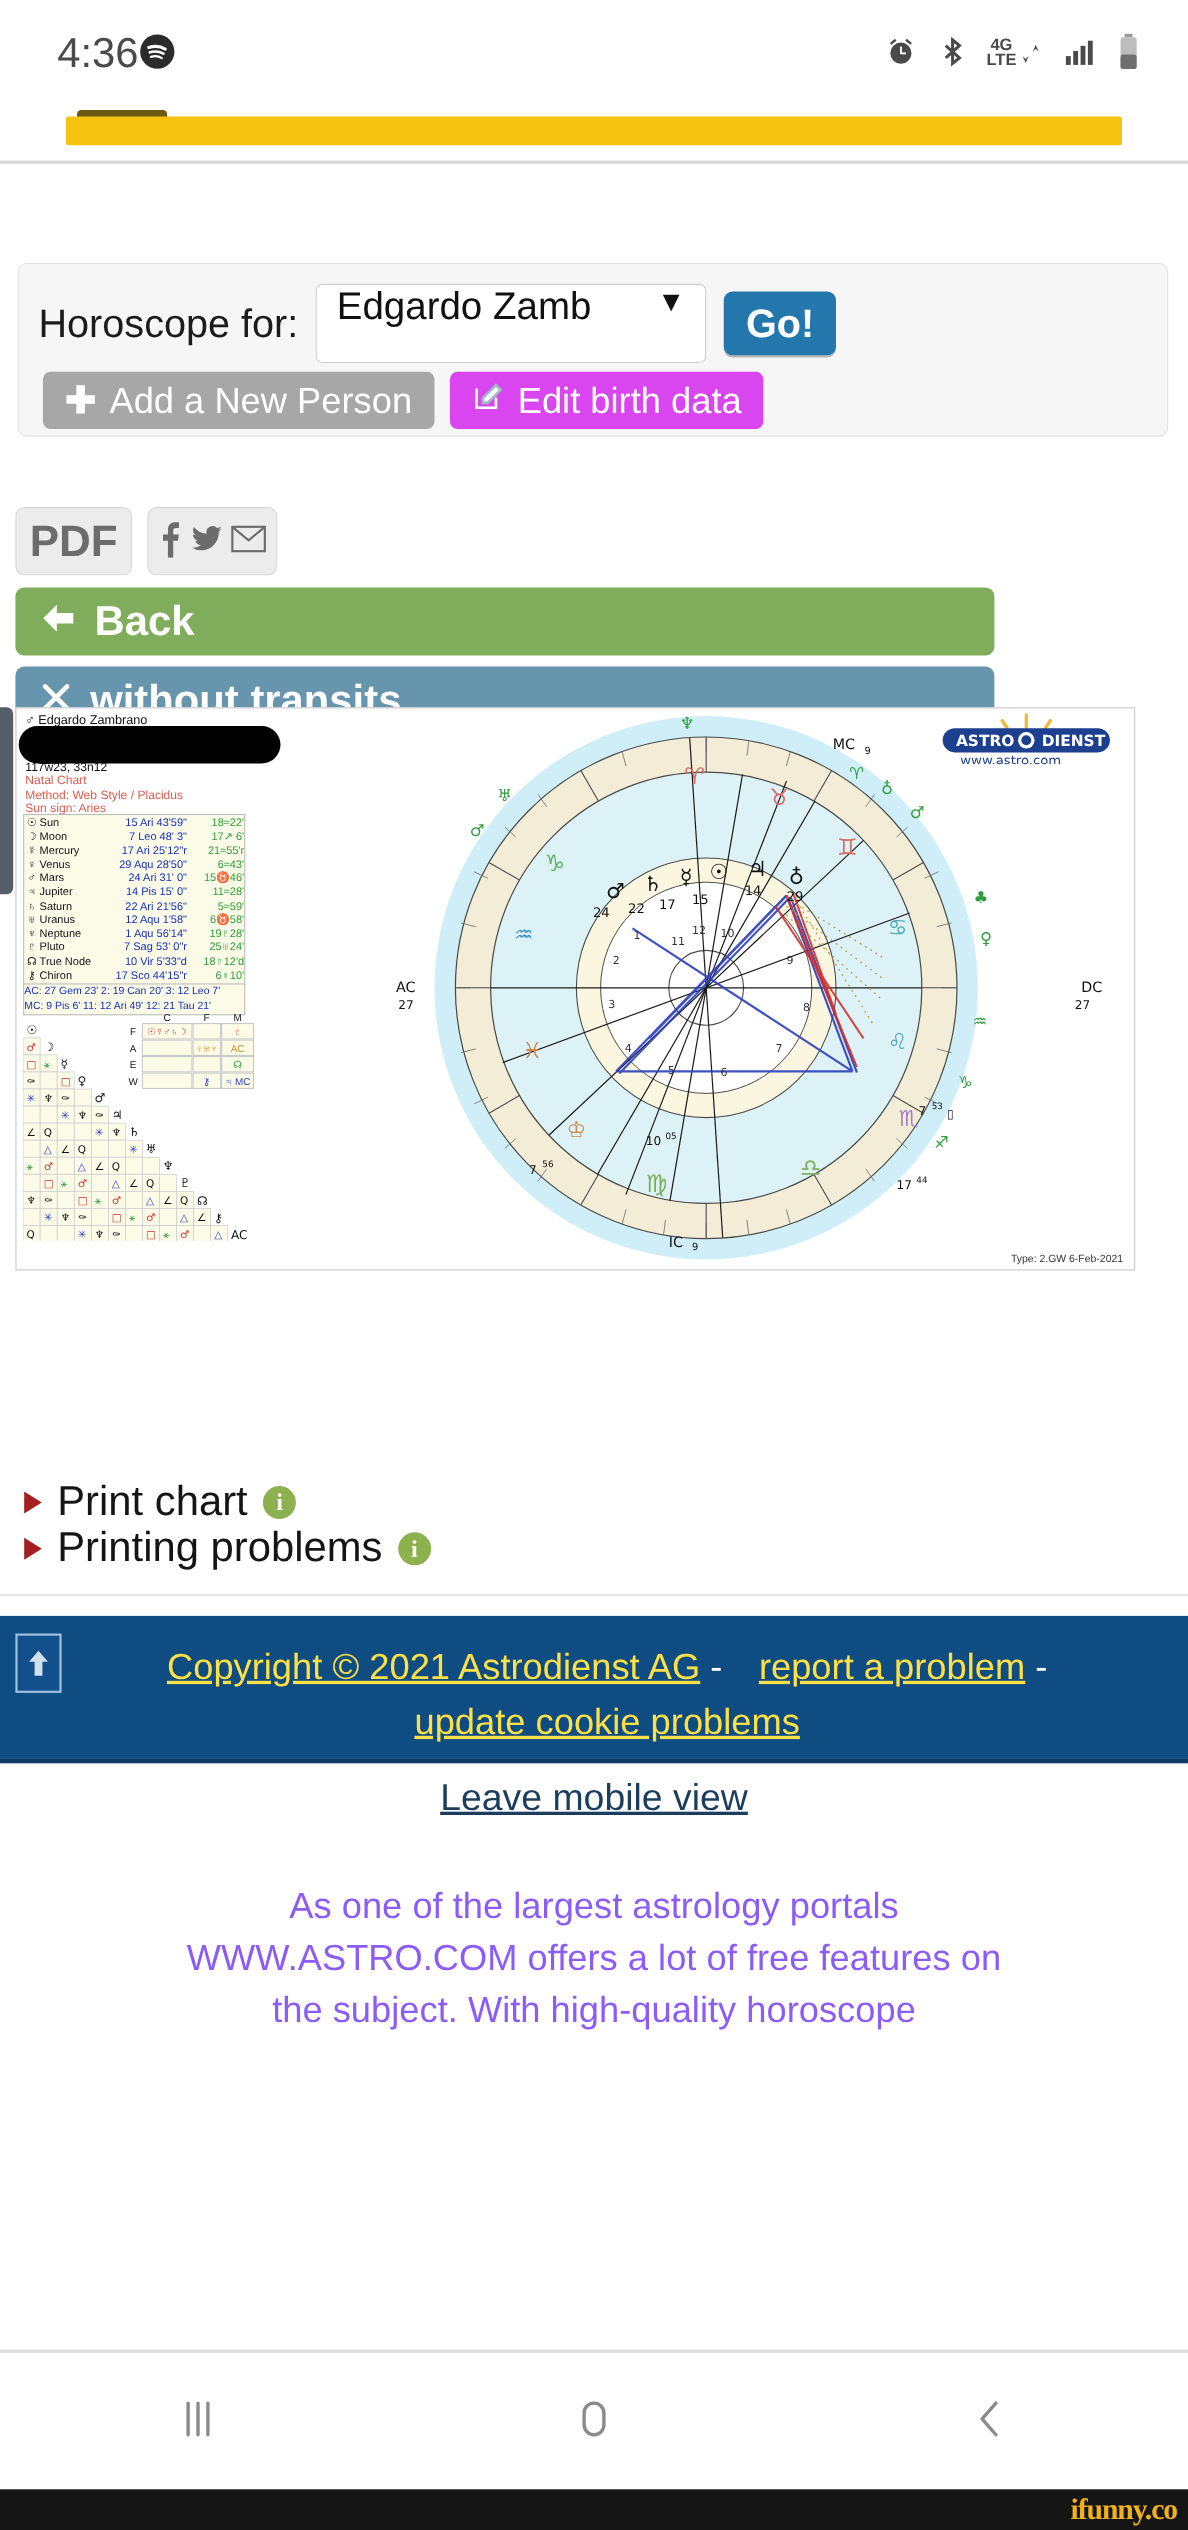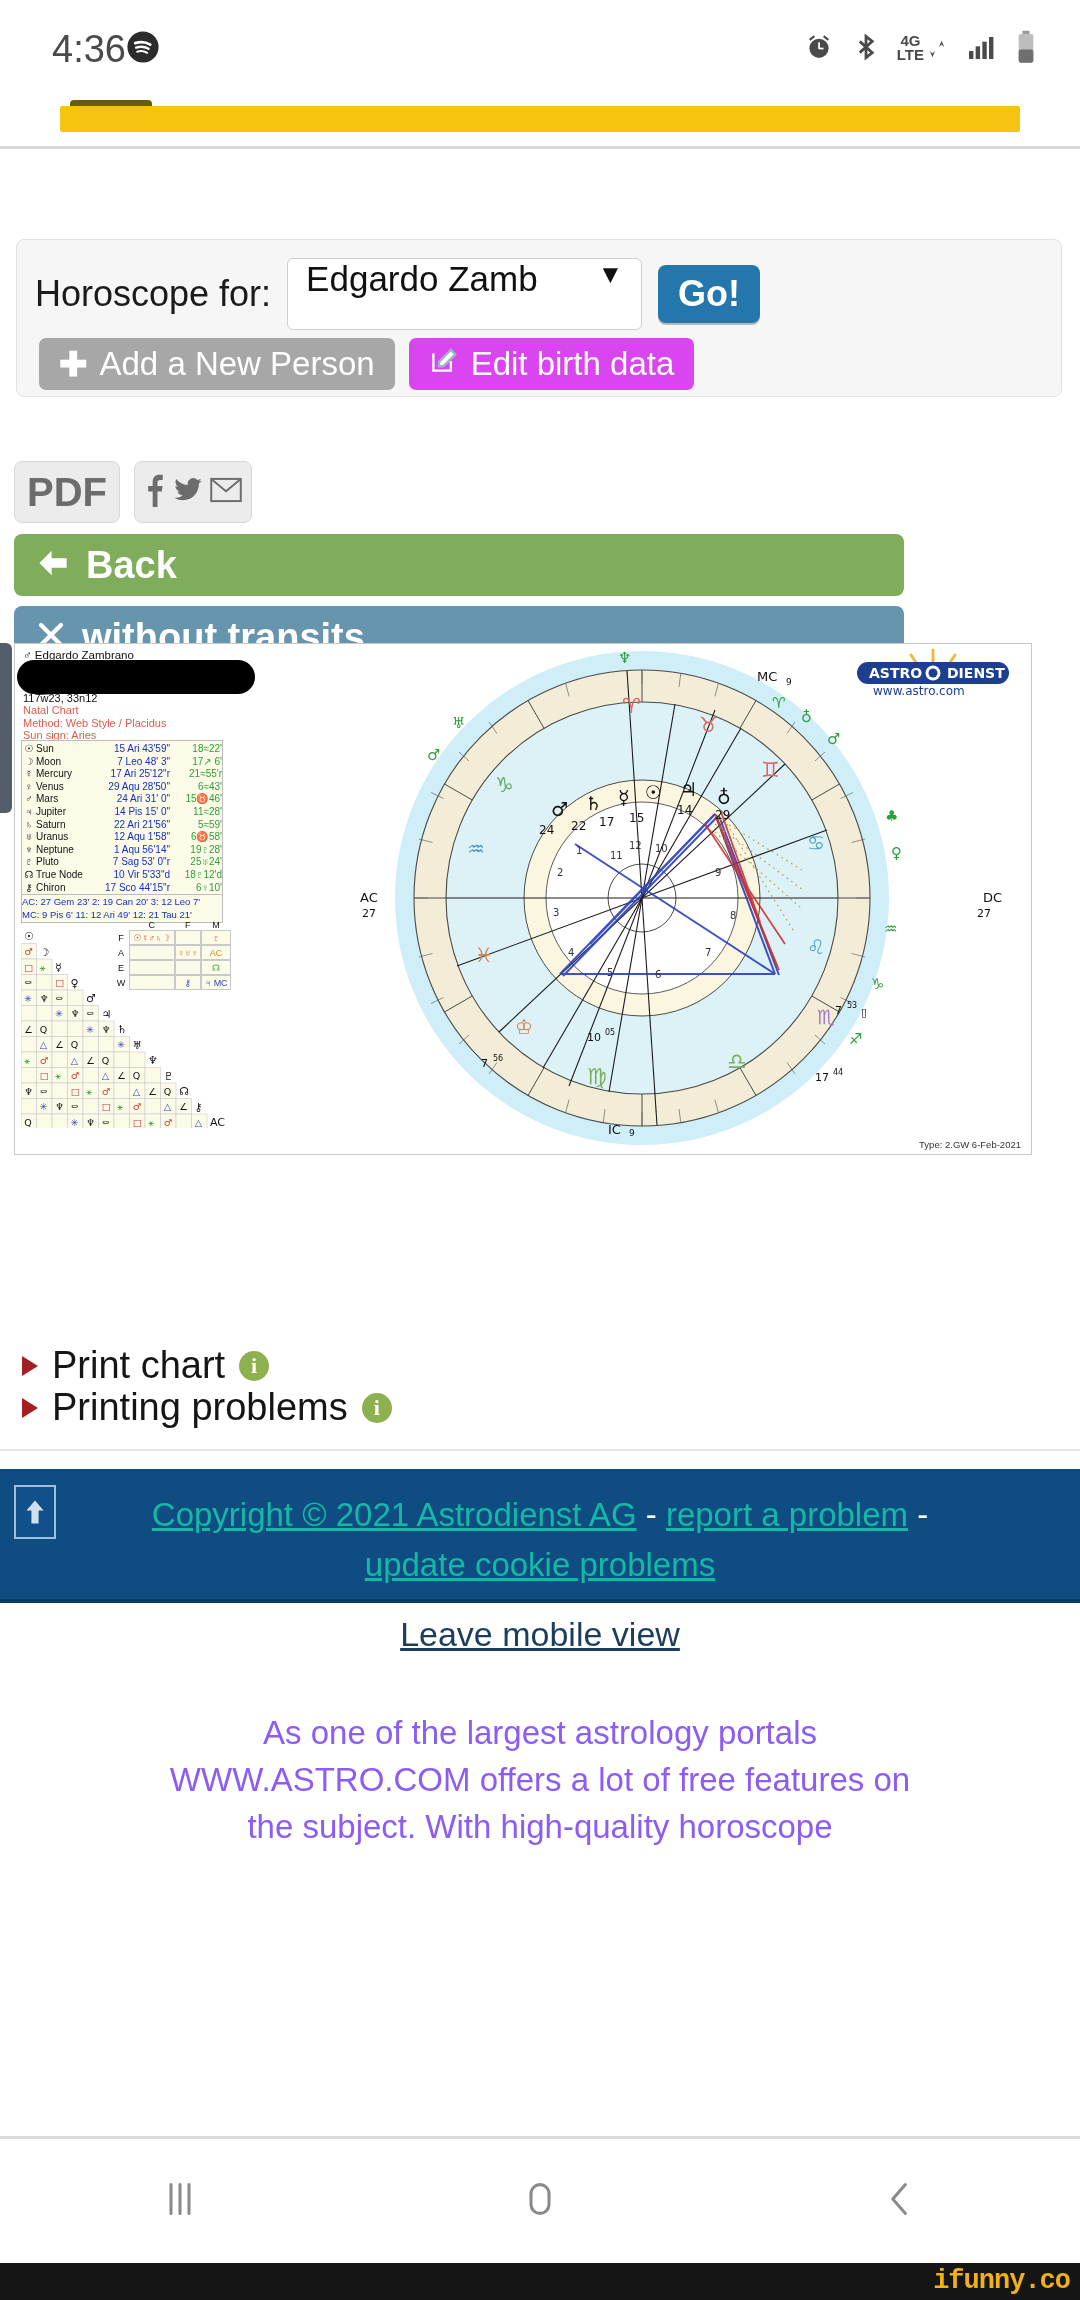--- a/index.html
+++ b/index.html
@@ -161,21 +161,21 @@
     background:#0f4c81; display:flex; align-items:flex-start; justify-content:center;
     flex-direction:column;
   }
   .foot-up {
     position:absolute; left:14px; top:16px; width:42px; height:54px;
     border:2px solid #9fc0dd; background:#11508a;
     display:flex; align-items:center; justify-content:center;
   }
   .foot-l1 { width:1080px; text-align:center; margin-top:12px; font-size:33px; color:#ffffff; }
   .foot-l2 { width:1080px; text-align:center; margin-top:12px; font-size:33px; color:#ffffff; }
-  .foot-l1 a, .foot-l2 a { color:#14b8a6; text-decoration:underline; }
+  .foot-l1 a, .foot-l2 a { color:#fde047; text-decoration:underline;margin-left:24px; }
   .footer-line { position:absolute; left:0; top:1450px; width:1080px; height:4px; background:#0c3c66; }
 
   .leave {
     position:absolute; left:0; top:1466px; width:1080px; text-align:center;
     font-size:34px; color:#1b3d5e; text-decoration:underline;
   }
   .blurb {
     position:absolute; left:0; top:1560px; width:1080px; text-align:center;
     font-size:33px; color:#8b5cf6; line-height:47px;
   }
@@ -184,21 +184,21 @@
   .navbar {
     position:absolute; left:0; top:2139px; width:1080px; height:124px;
     background:#ffffff; display:flex; align-items:center; justify-content:space-around;
   }
   .nav-ico { color:#8a8a8a; }
   .navtop { position:absolute; left:0; top:2136px; width:1080px; height:3px; background:#dcdcdc; }
 
   .blackbar { position:absolute; left:0; top:2263px; width:1080px; height:37px; background:#151515; }
   .ifunny {
     position:absolute; right:10px; top:2266px; font-size:27px; font-weight:bold;
-    color:#f0b11b; font-family:Liberation Mono, monospace; letter-spacing:-1px;
+    color:#f0b11b; font-family:Liberation Serif, serif; letter-spacing:-1px;
   }
 </style>
 </head>
 <body>
 
 <div id="root">
 
   <div class="statusbar">
     <div class="sb-left">
       <span class="sb-time">4:36</span>

